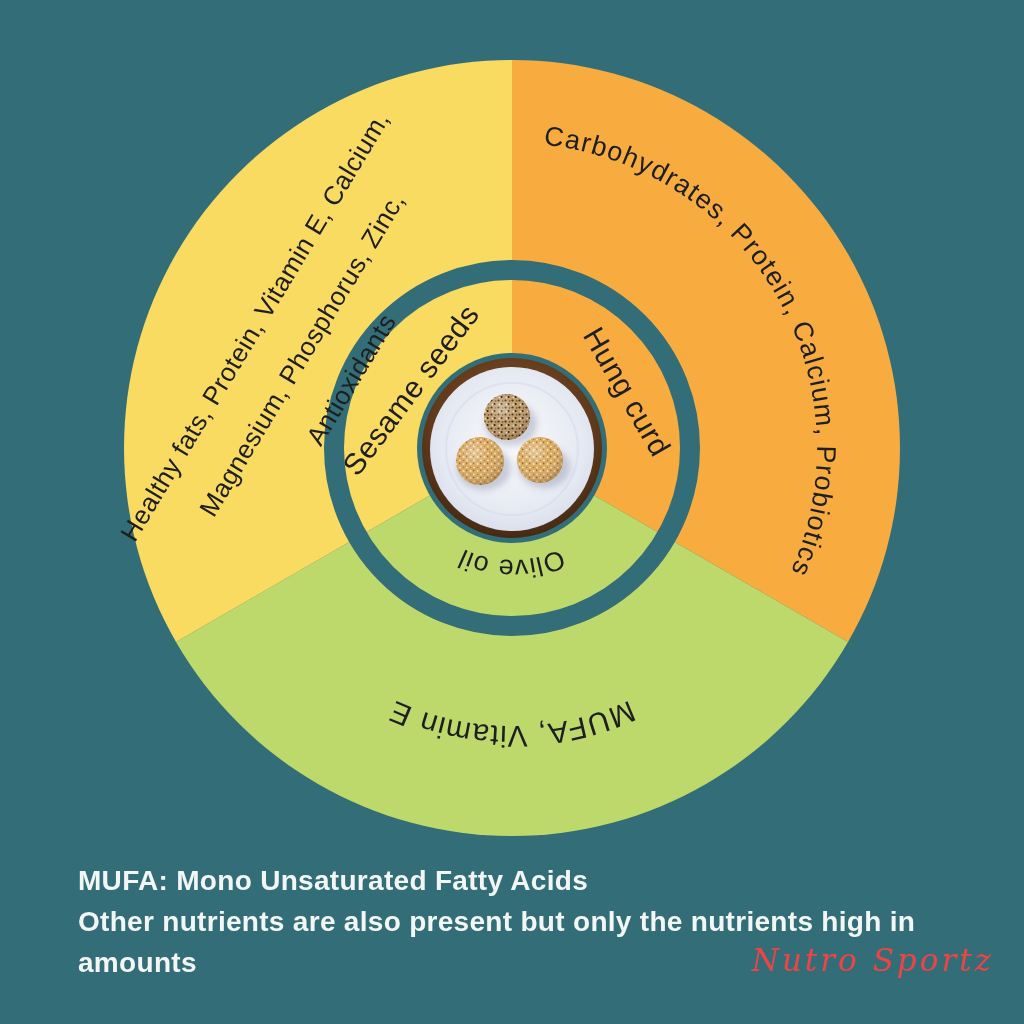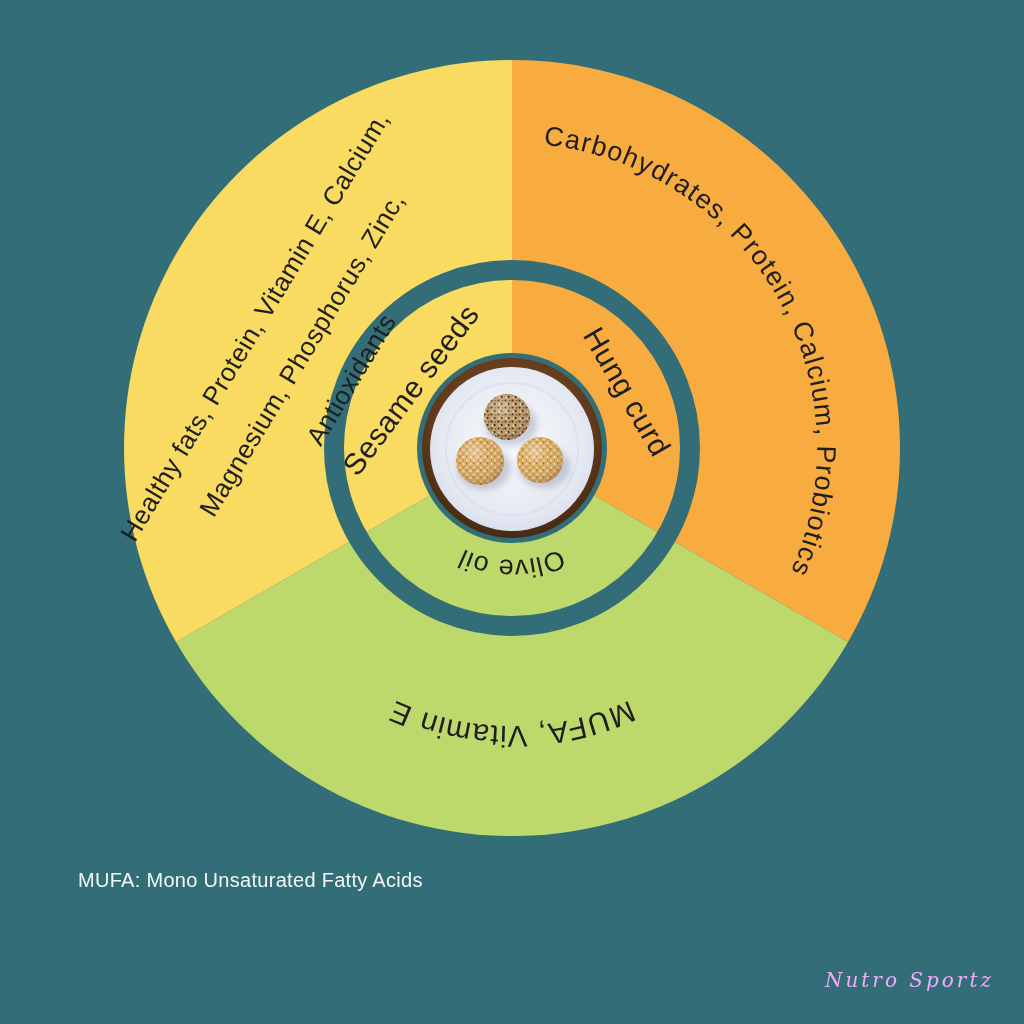--- a/index.html
+++ b/index.html
@@ -7,28 +7,28 @@
     position:relative;width:1024px;height:1024px;overflow:hidden;
     font-family:"Liberation Sans","DejaVu Sans",sans-serif;
   }
   .stage svg{position:absolute;left:0;top:0;}
   svg text{
     font-family:"Liberation Sans","DejaVu Sans",sans-serif;
     fill:#1e1e1e;
   }
   .footnote{
     position:absolute;left:78px;top:860px;
-    color:#f2f7f6;font-size:20px;line-height:41px;
-    letter-spacing:0.3px;font-weight:400;
+    color:#f2f7f6;font-size:28px;line-height:41px;
+    letter-spacing:0.3px;font-weight:700;
   }
   .brand{
-    position:absolute;right:30px;top:968px;
+    position:absolute;right:30px;top:942px;
     font-family:"DejaVu Serif","Liberation Serif",serif;
-    font-style:italic;font-size:20px;letter-spacing:3px;
-    color:#f0abfc;
+    font-style:italic;font-size:31px;letter-spacing:3px;
+    color:#ef4444;
   }
 </style>
 </head>
 <body>
 
 <div class="stage">
 
   <svg width="1024" height="1024" viewBox="0 0 1024 1024" xmlns="http://www.w3.org/2000/svg" xmlns:xlink="http://www.w3.org/1999/xlink">
 
     <defs>
@@ -122,17 +122,18 @@
 
     <text transform="translate(618,397) rotate(60)" text-anchor="middle" font-size="30" letter-spacing="0.5">Hung curd</text>
 
     <text font-size="27" letter-spacing="0.5" text-anchor="middle">
       <textPath href="#arcOlive" xlink:href="#arcOlive" startOffset="50%">Olive oil</textPath>
     </text>
   </svg>
 
   <div class="footnote">
     <div>MUFA: Mono Unsaturated Fatty Acids</div>
+    <div>Other nutrients are also present but only the nutrients high in amounts</div>
   </div>
 
   <div class="brand">Nutro Sportz</div>
 
 </div>
 
 </body></html>

